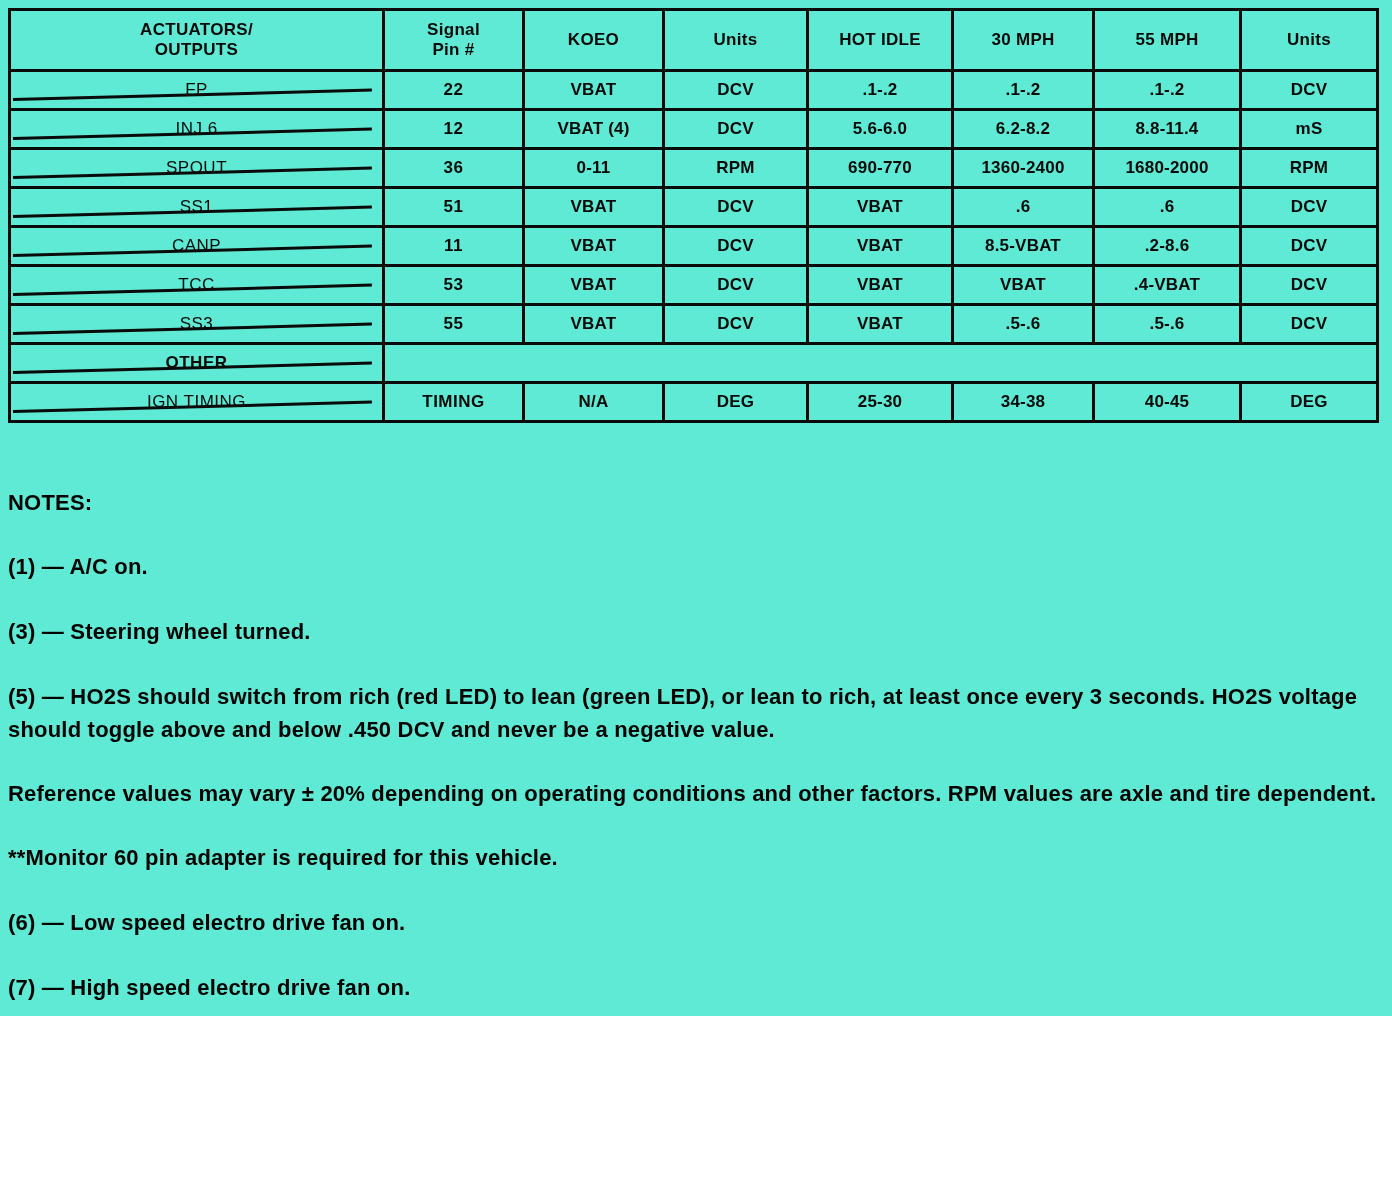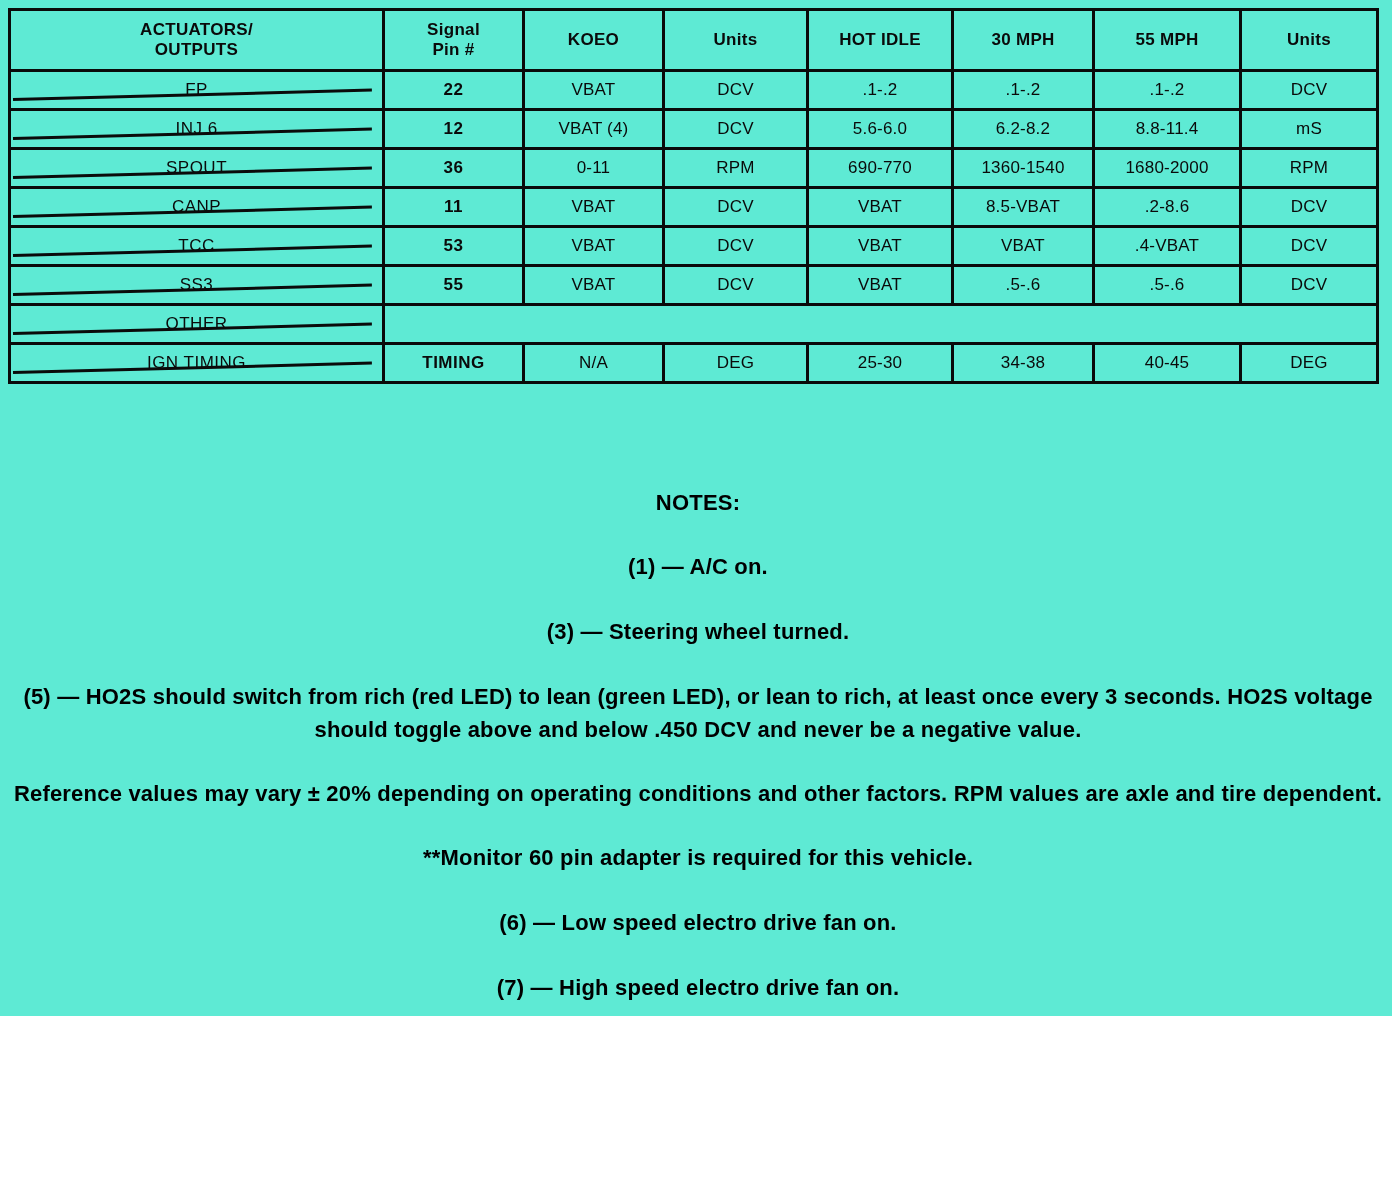--- a/index.html
+++ b/index.html
@@ -65,38 +65,38 @@
   td.c-label .ul {
     position: absolute;
     left: 2px;
     right: 10px;
     bottom: 7px;
     height: 3px;
     background: #0a0a0a;
     transform: rotate(-1.5deg);
     transform-origin: left center;
   }
-  td.c-label.section-label { font-weight: normal; }
-
-  td.c-val { font-weight: normal; letter-spacing: 0.2px; }
+  td.c-label.section-label { font-weight: bold; }
+
+  td.c-val { font-weight: bold; letter-spacing: 0.2px; }
   td.c-pin { font-weight: bold; letter-spacing: 0.5px; }
   td.merged-empty { border-left: 3px solid #0a0a0a; }
 
   
   .notes {
     position: absolute;
     left: 8px;
     top: 486px;
     width: 1380px;
     font-weight: bold;
     font-size: 22px;
     line-height: 33px;
     letter-spacing: 0.2px;
   }
-  .notes p { margin: 0 0 32px 0; text-align: center; }
+  .notes p { margin: 0 0 32px 0; }
   .notes p.heading { margin-bottom: 31px; }
   .notes p.gap2 { margin-bottom: 31px; }
 </style>
 </head>
 <body>
 
 <div class="page">
 
   <table class="ref">
     <colgroup>
@@ -143,23 +143,33 @@
         <td class="c-val">6.2-8.2</td>
         <td class="c-val">8.8-11.4</td>
         <td class="c-val">mS</td>
       </tr>
       <tr>
         <td class="c-label"><span>SPOUT</span><span class="ul"></span></td>
         <td class="c-pin">36</td>
         <td class="c-val">0-11</td>
         <td class="c-val">RPM</td>
         <td class="c-val">690-770</td>
-        <td class="c-val">1360-1540</td>
+        <td class="c-val">1360-2400</td>
         <td class="c-val">1680-2000</td>
         <td class="c-val">RPM</td>
+      </tr>
+      <tr>
+        <td class="c-label"><span>SS1</span><span class="ul"></span></td>
+        <td class="c-pin">51</td>
+        <td class="c-val">VBAT</td>
+        <td class="c-val">DCV</td>
+        <td class="c-val">VBAT</td>
+        <td class="c-val">.6</td>
+        <td class="c-val">.6</td>
+        <td class="c-val">DCV</td>
       </tr>
       <tr>
         <td class="c-label"><span>CANP</span><span class="ul"></span></td>
         <td class="c-pin">11</td>
         <td class="c-val">VBAT</td>
         <td class="c-val">DCV</td>
         <td class="c-val">VBAT</td>
         <td class="c-val">8.5-VBAT</td>
         <td class="c-val">.2-8.6</td>
         <td class="c-val">DCV</td>

